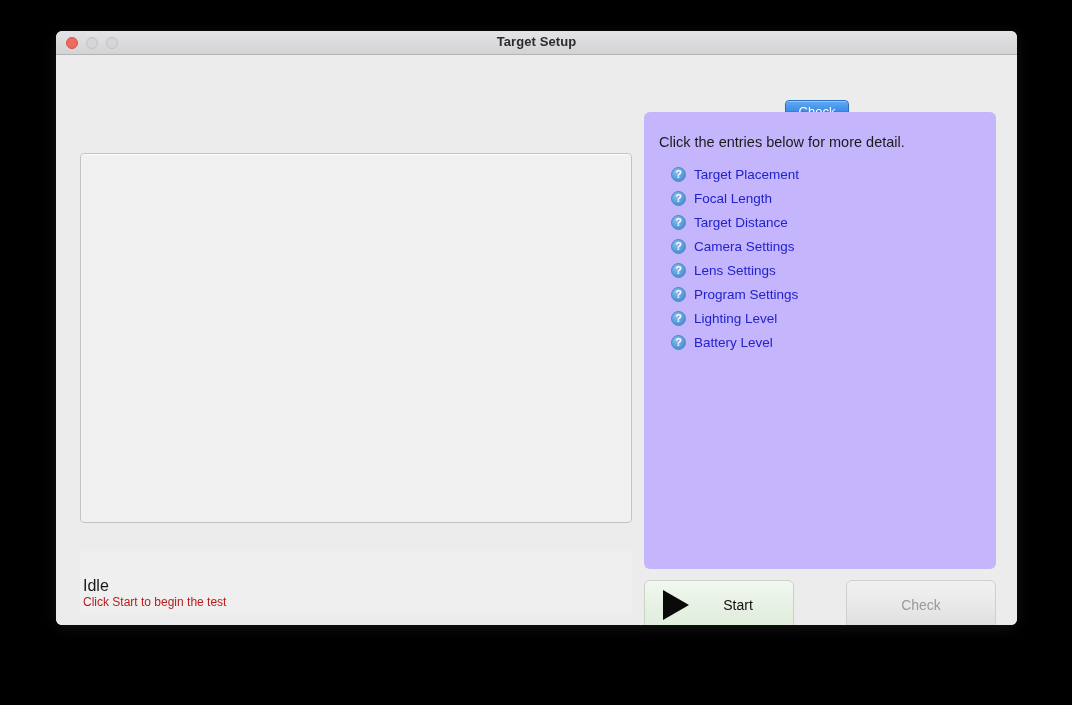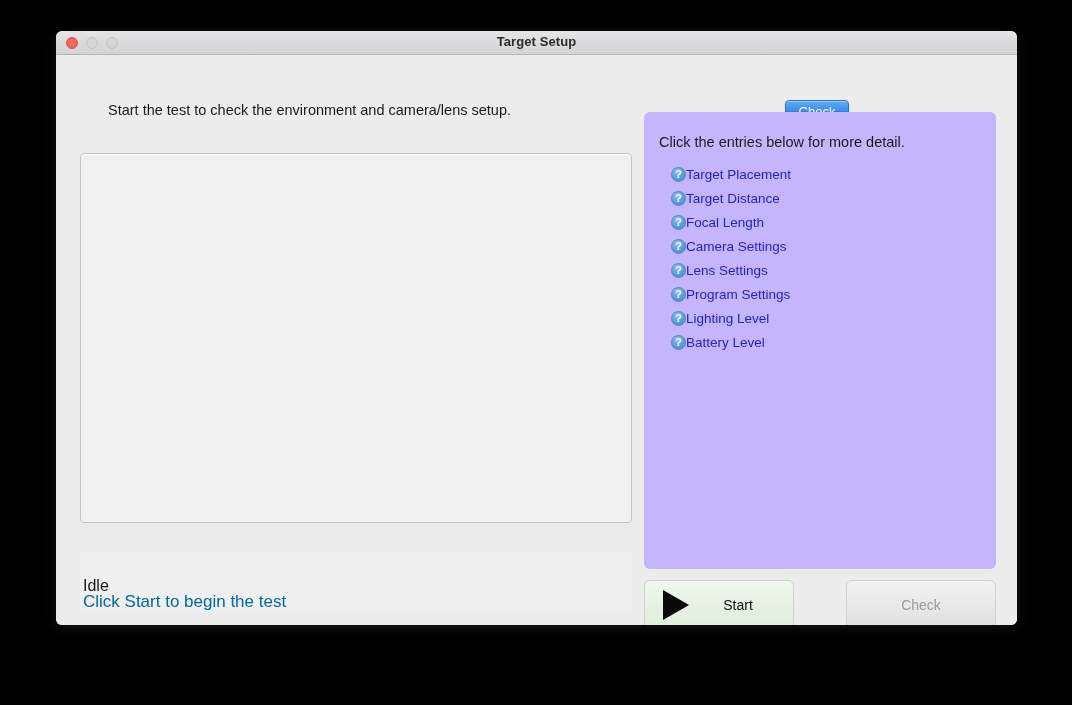--- a/index.html
+++ b/index.html
@@ -113,22 +113,22 @@
     left: 3px;
     top: 26px;
     font-size: 16px;
     color: #171717;
     line-height: 17px;
   }
   .status-sub {
     position: absolute;
     left: 3px;
     top: 44px;
-    font-size: 17px;
-    color: #0369a1;
+    font-size: 12px;
+    color: #b91c1c;
     line-height: 14px;
   }
 
   
   .check-tab {
     position: absolute;
     left: 729px;
     top: 45px;
     width: 64px;
     height: 22px;
@@ -163,21 +163,21 @@
   .entry-list {
     position: absolute;
     left: 27px;
     top: 50px;
     width: 300px;
   }
   .entry {
     display: flex;
     align-items: center;
     height: 24px;
-    gap: 0;
+    gap: 8px;
     cursor: pointer;
   }
   .help-icon {
     width: 15px;
     height: 15px;
     flex: 0 0 15px;
     border-radius: 50%;
     background: radial-gradient(circle at 38% 30%, #8fc0ef 0%, #5a9bdd 55%, #4785c9 100%);
     border: 1px solid #4d87c6;
     box-sizing: border-box;
@@ -267,21 +267,20 @@
       <div class="traffic">
         <div class="dot close"></div>
         <div class="dot min"></div>
         <div class="dot zoom"></div>
       </div>
       <div class="title-text">Target Setup</div>
     </div>
 
     <div class="window-body">
 
-      <div class="instruction">Start the test to check the environment and camera/lens setup.</div>
 
       <div class="preview-box"></div>
 
       <div class="status-panel">
         <div class="status-title">Idle</div>
         <div class="status-sub">Click Start to begin the test</div>
       </div>
 
       <div class="check-tab">Check</div>
 
@@ -289,26 +288,26 @@
         <div class="panel-hint">Click the entries below for more detail.</div>
         <div class="entry-list">
 
           <div class="entry">
             <span class="help-icon"></span>
             <span class="entry-label">Target Placement</span>
           </div>
 
           <div class="entry">
             <span class="help-icon"></span>
+            <span class="entry-label">Focal Length</span>
+          </div>
+
+          <div class="entry">
+            <span class="help-icon"></span>
             <span class="entry-label">Target Distance</span>
-          </div>
-
-          <div class="entry">
-            <span class="help-icon"></span>
-            <span class="entry-label">Focal Length</span>
           </div>
 
           <div class="entry">
             <span class="help-icon"></span>
             <span class="entry-label">Camera Settings</span>
           </div>
 
           <div class="entry">
             <span class="help-icon"></span>
             <span class="entry-label">Lens Settings</span>

